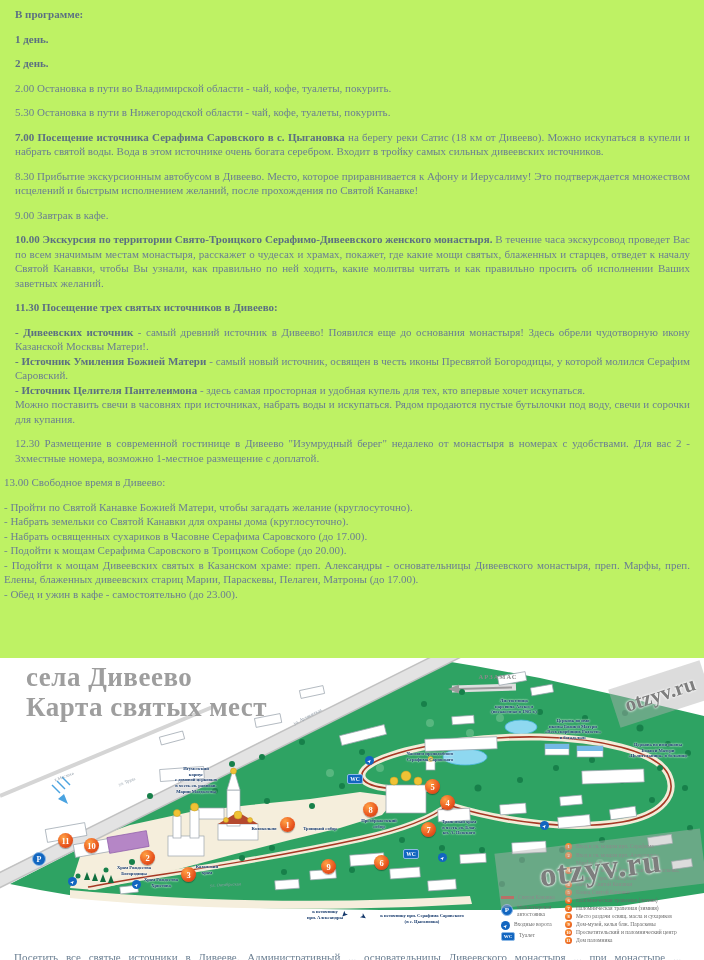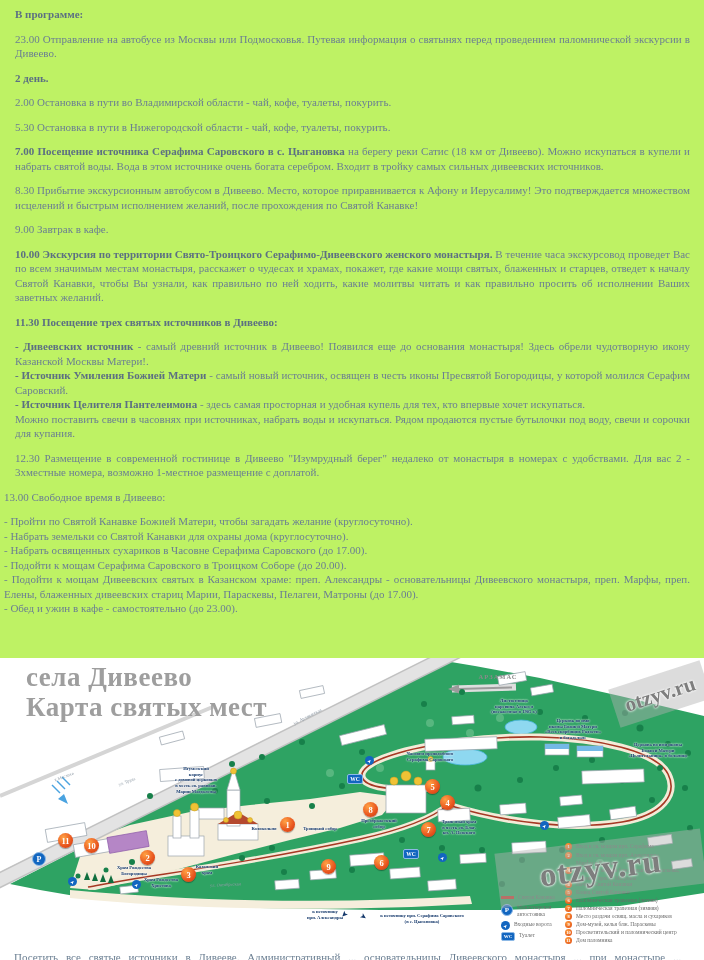--- a/index.html
+++ b/index.html
@@ -53,21 +53,21 @@
   .clipline{position:absolute;left:14px;top:287px;width:680px;height:15px;overflow:hidden;z-index:1;}
   .clipline div{margin-top:6px;font-size:11px;color:#6b7f92;white-space:nowrap;word-spacing:5px;}
 </style>
 </head>
 <body>
 
 <div class="page">
 
   <div class="program">
     <p class="para hd"><b>В программе:</b></p>
-    <p class="para j"><span>23.00 Отправление на автобусе из Москвы или Подмосковья. Путевая информация о святынях перед проведением паломнической экскурсии в Дивеево.</span></p>
+    <p class="para hd"><b>1 день.</b></p>
     <p class="para hd"><b>2 день.</b></p>
     <p class="para"><span>2.00 Остановка в пути во Владимирской области - чай, кофе, туалеты, покурить.</span></p>
     <p class="para"><span>5.30 Остановка в пути в Нижегородской области - чай, кофе, туалеты, покурить.</span></p>
     <p class="para j"><b class="ld">7.00 Посещение источника Серафима Саровского в с. Цыгановка</b><span> на берегу реки Сатис (18 км от Дивеево). Можно искупаться в купели и набрать святой воды. Вода в этом источнике очень богата серебром. Входит в тройку самых сильных дивеевских источников.</span></p>
     <p class="para j"><span>8.30 Прибытие экскурсионным автобусом в Дивеево. Место, которое приравнивается к Афону и Иерусалиму! Это подтверждается множеством исцелений и быстрым исполнением желаний, после прохождения по Святой Канавке!</span></p>
     <p class="para"><span>9.00 Завтрак в кафе.</span></p>
     <p class="para j"><b class="ld">10.00 Экскурсия по территории Свято-Троицкого Серафимо-Дивеевского женского монастыря.</b><span> В течение часа экскурсовод проведет Вас по всем значимым местам монастыря, расскажет о чудесах и храмах, покажет, где какие мощи святых, блаженных и старцев, отведет к началу Святой Канавки, чтобы Вы узнали, как правильно по ней ходить, какие молитвы читать и как правильно просить об исполнении Ваших заветных желаний.</span></p>
     <p class="para hd"><b>11.30 Посещение трех святых источников в Дивеево:</b></p>
     <p class="para j tight"><b class="ld">- Дивеевских источник</b><span> - самый древний источник в Дивеево! Появился еще до основания монастыря! Здесь обрели чудотворную икону Казанской Москвы Матери!.</span></p>
     <p class="para j tight"><b class="ld">- Источник Умиления Божией Матери</b><span> - самый новый источник, освящен в честь иконы Пресвятой Богородицы, у которой молился Серафим Саровский.</span></p>

